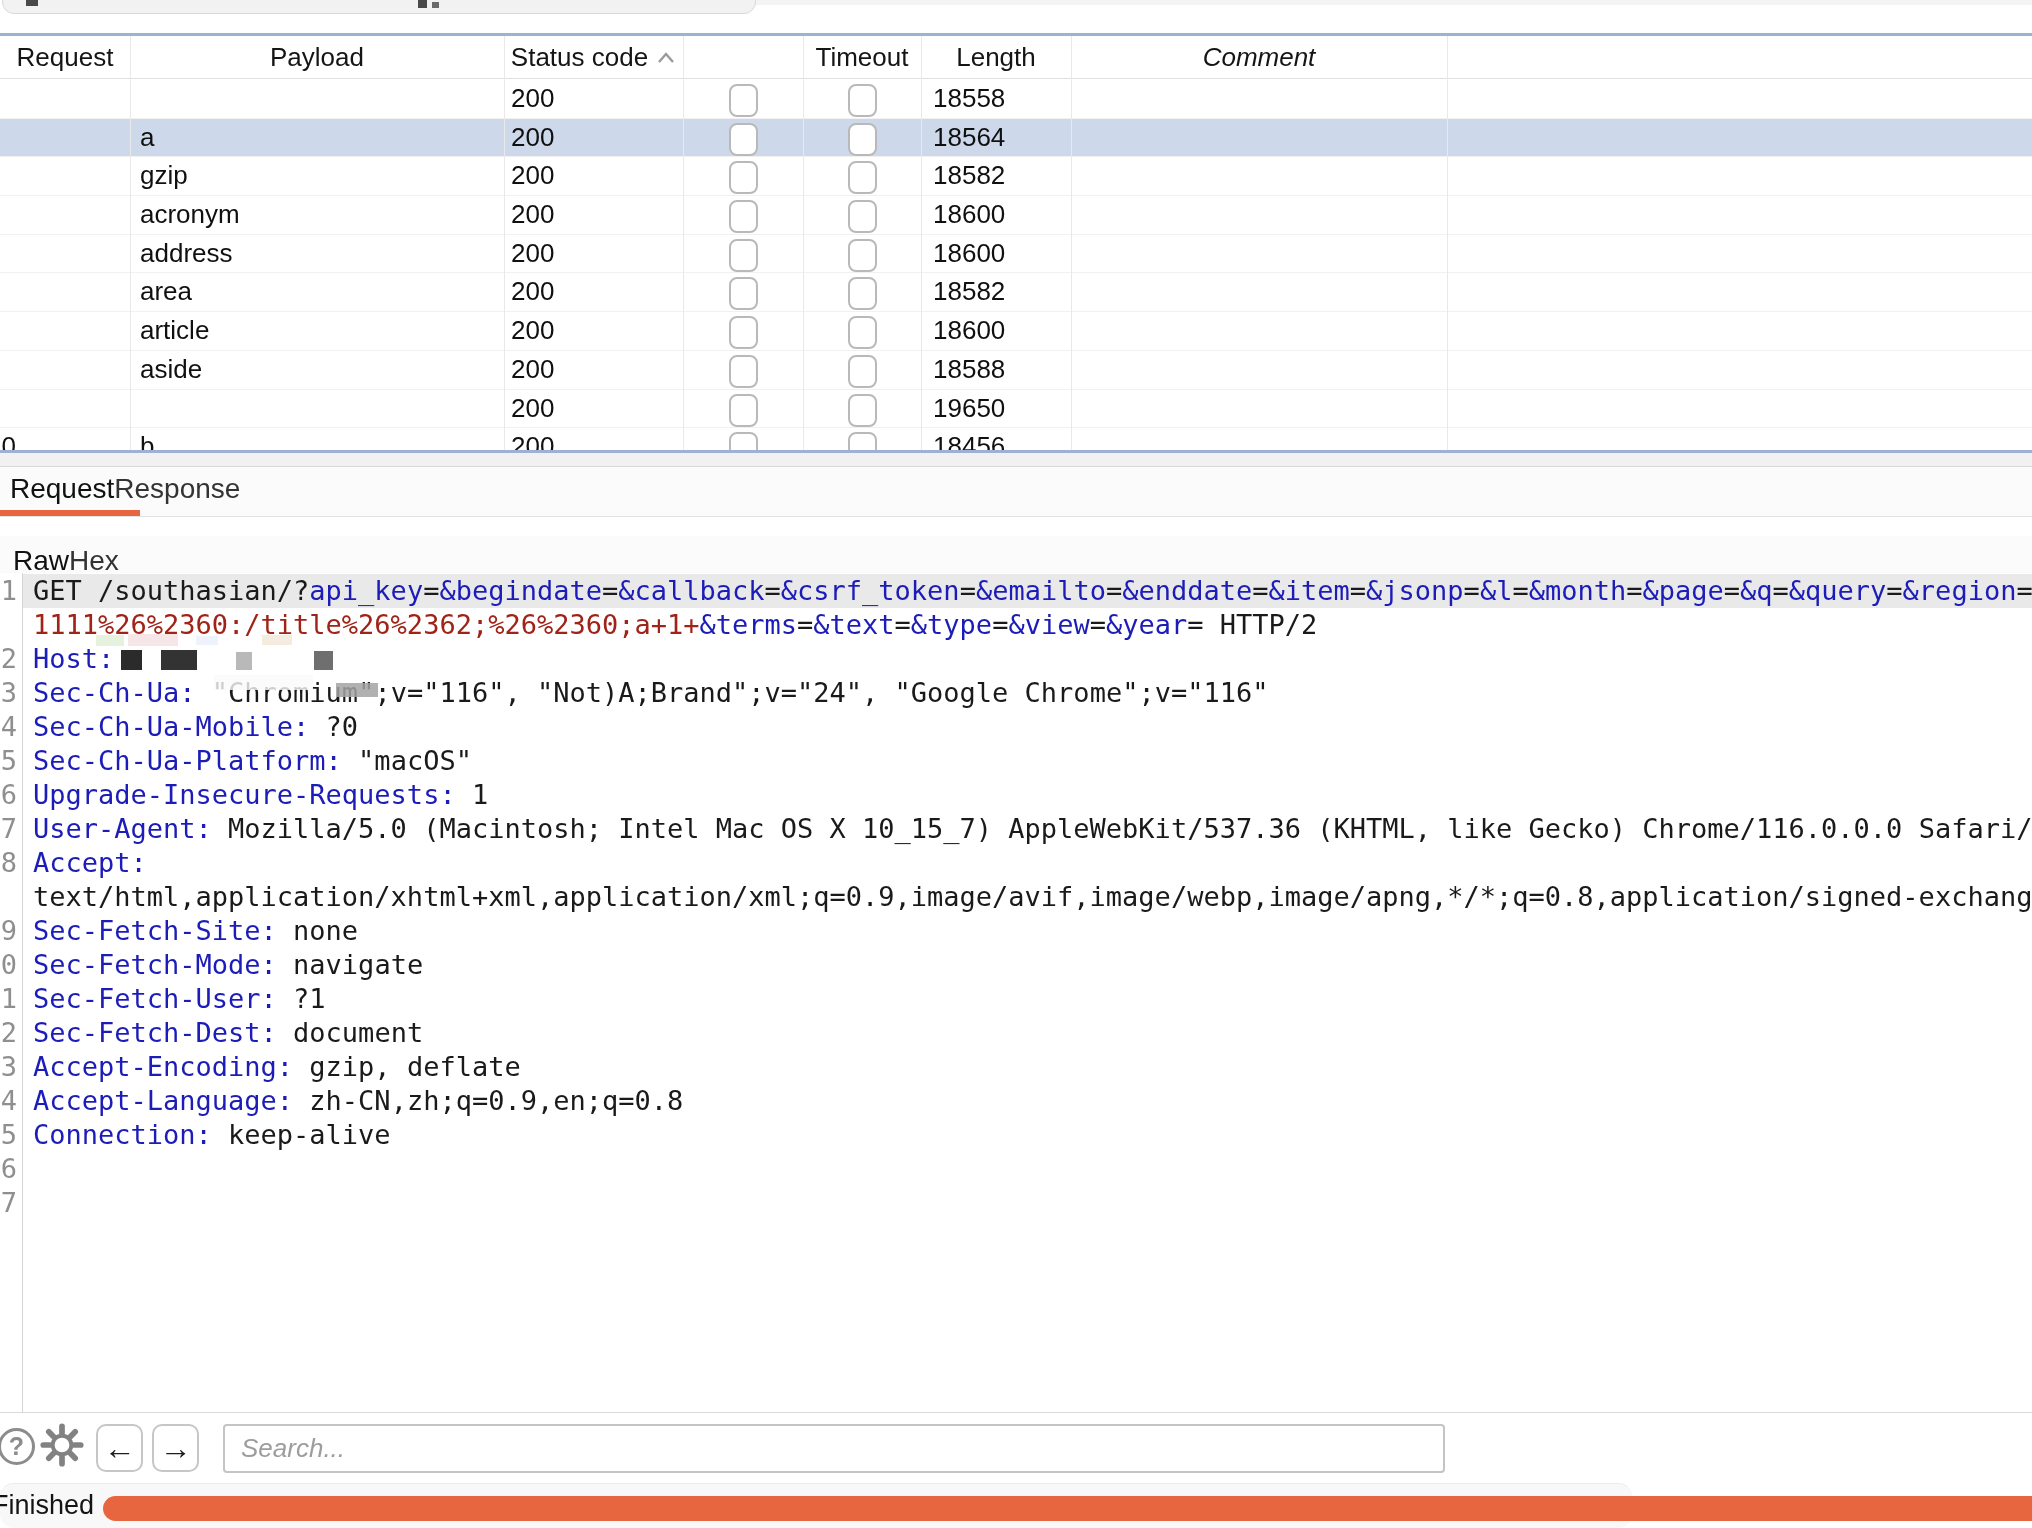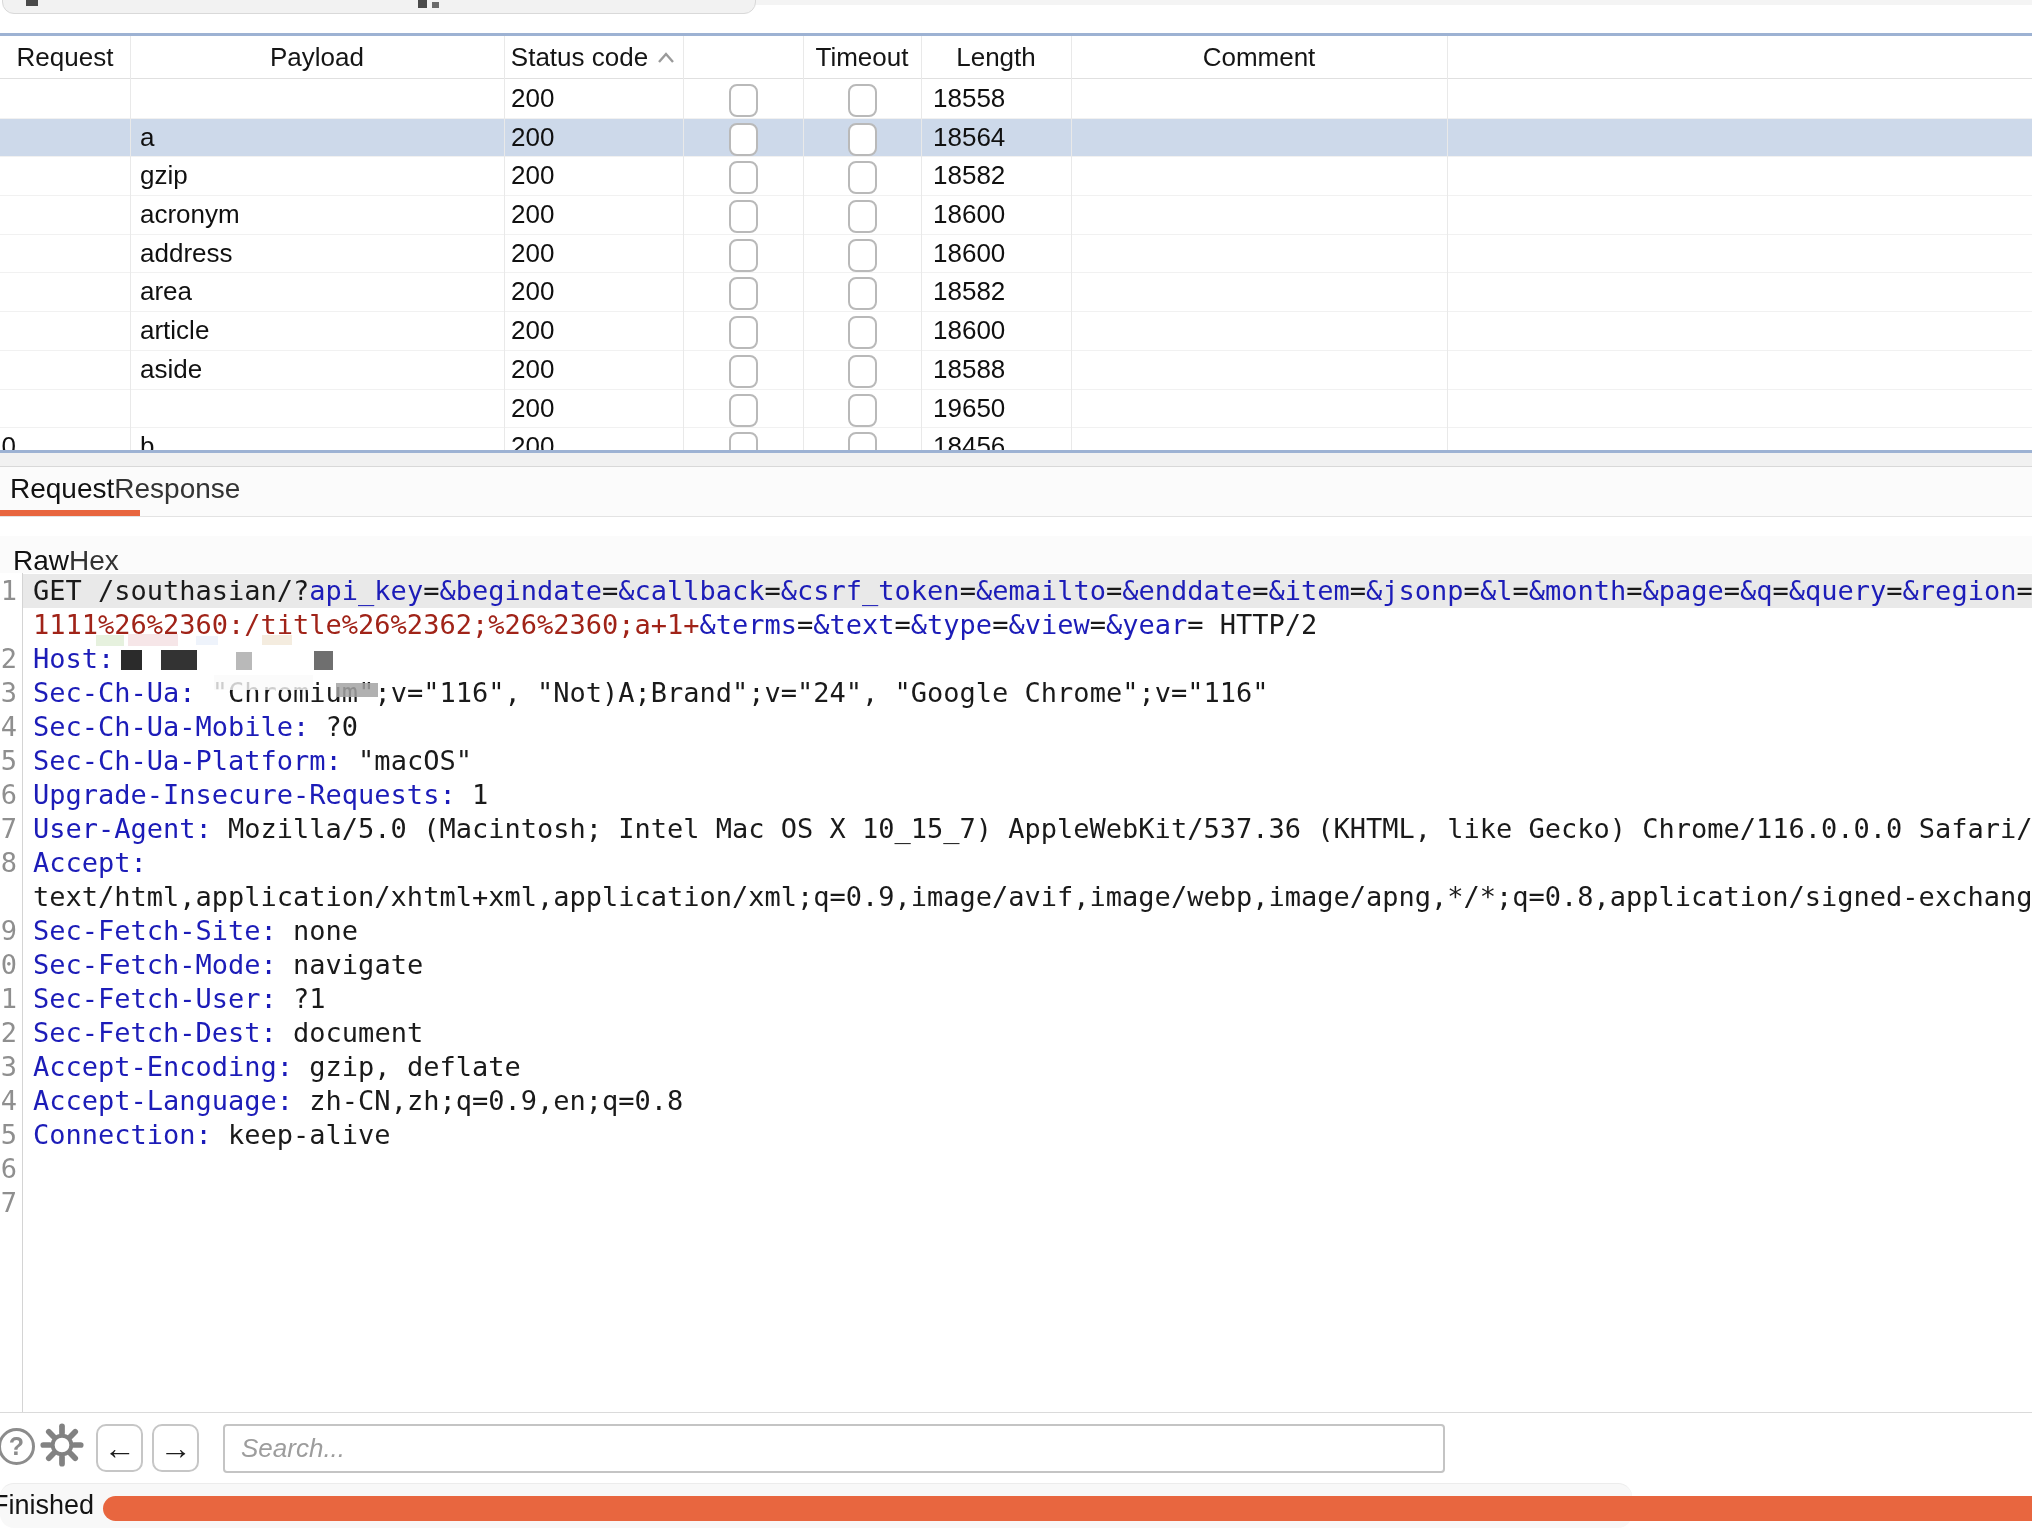--- a/index.html
+++ b/index.html
@@ -15,21 +15,21 @@
 
   
   #table{position:absolute;left:0;top:33px;width:2032px;height:417px;background:#fff;}
   #table .topborder{position:absolute;top:0;left:0;right:0;height:3px;background:#9db2d3;}
   #table .header{position:absolute;top:3px;left:0;width:2032px;height:43px;background:#fff;
       border-bottom:1px solid #e0e0e0;box-sizing:border-box;}
   .hcell{position:absolute;top:0;height:43px;line-height:42px;text-align:center;
       font-size:26px;color:#151515;}
   .hc0{left:0;width:130px;} .hc1{left:130px;width:374px;} .hc2{left:504px;width:179px;}
   .hc3{left:683px;width:120px;margin-top:36px;} .hc4{left:803px;width:118px;} .hc5{left:921px;width:150px;}
-  .hc6{left:1071px;width:376px;}
+  .hc6{left:1071px;width:376px;font-style:italic;}
   .sortchev{margin-left:8px;vertical-align:2px;}
   #table .rows{position:absolute;top:47px;left:0;width:2032px;height:370px;overflow:hidden;}
   .trow{position:relative;width:2032px;height:38.7px;background:#fff;
       border-bottom:1px solid #f1f1f1;box-sizing:border-box;padding-left:38px;}
   .trow.selected{background:#cdd9ea;}
   .tcell{position:absolute;top:0;height:100%;line-height:37px;font-size:26px;color:#101010;
       overflow:visible;white-space:nowrap;}
   .tc0{left:0;width:130px;} .tc1{left:130px;width:374px;padding-left:10px;box-sizing:border-box;}
   .tc2{left:504px;width:179px;padding-left:7px;box-sizing:border-box;}
   .tc3{left:683px;width:120px;} .tc4{left:803px;width:118px;}

